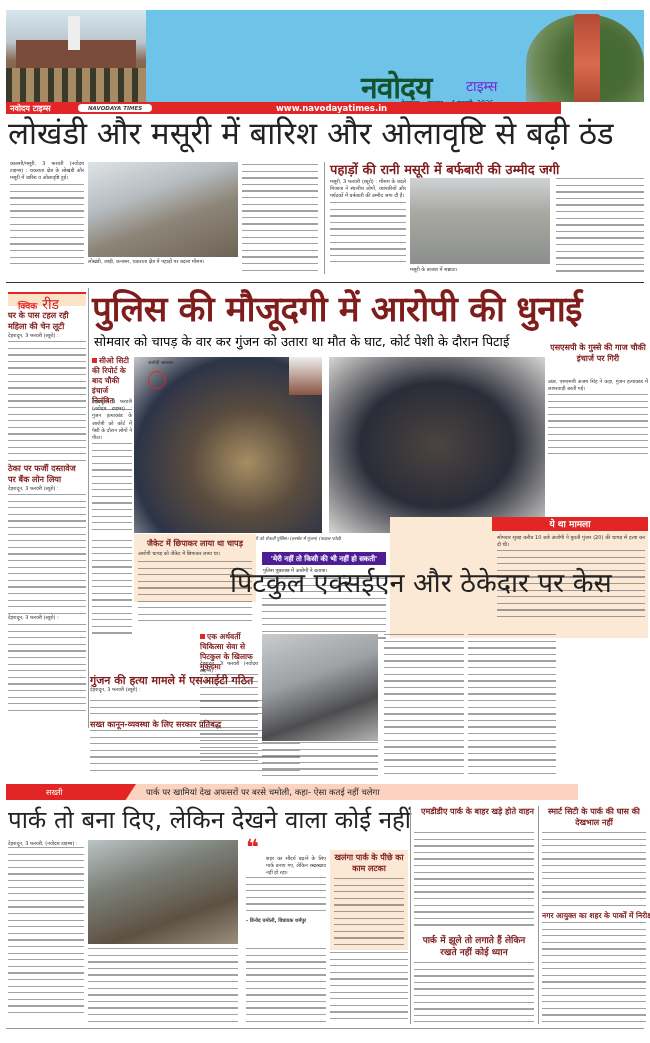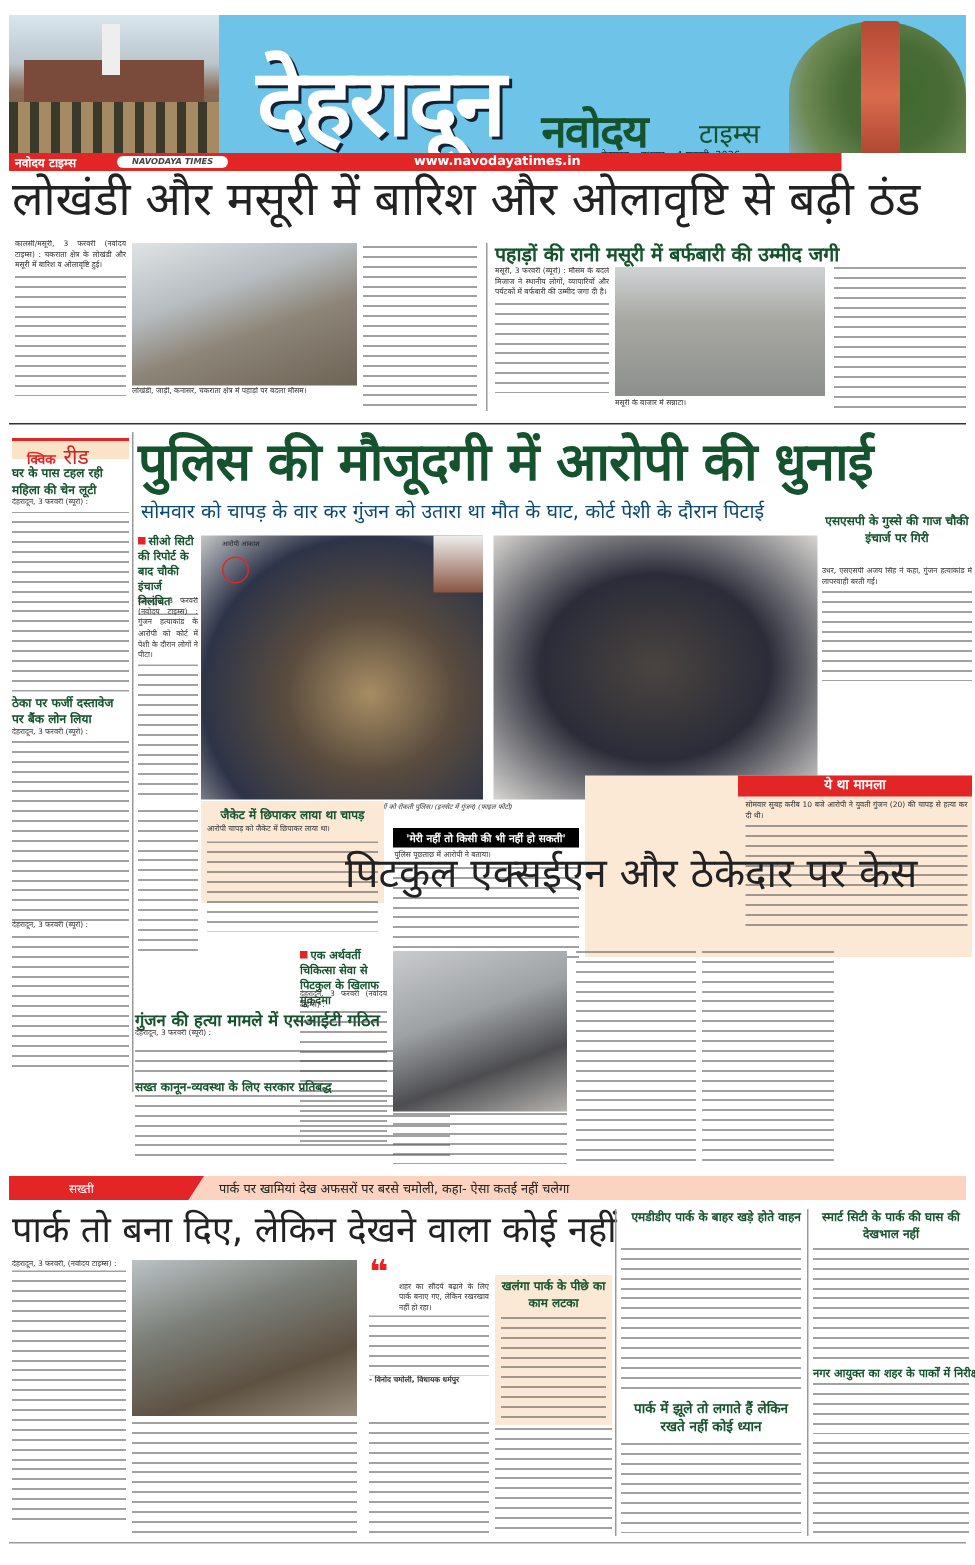--- a/index.html
+++ b/index.html
@@ -7,47 +7,46 @@
   .abs{position:absolute}
   .masthead{left:6px;top:10px;width:638px;height:92px;background:#6ec3e8;overflow:hidden}
   .mh-left-img{left:0;top:0;width:140px;height:92px;background:linear-gradient(180deg,#d8e6ee 0%,#b9c6cc 35%,#8a6a55 55%,#5a5a4a 100%)}
   .mh-left-img .bld{position:absolute;left:10px;top:30px;width:120px;height:30px;background:#7a4a3a}
   .mh-left-img .tower{position:absolute;left:62px;top:6px;width:12px;height:34px;background:#eee}
   .mh-left-img .soldiers{position:absolute;left:0;top:58px;width:140px;height:34px;background:repeating-linear-gradient(90deg,#3b3a2a 0 6px,#a68a64 6px 14px)}
   .mh-right-img{left:520px;top:4px;width:118px;height:100px;border-radius:50% 50% 0 0;background:radial-gradient(circle at 60% 50%,#3e6a2e 0%,#496b36 40%,#6d8a54 70%,#8fb2c4 100%)}
   .mh-right-img .clock{position:absolute;left:48px;top:0;width:26px;height:100px;background:linear-gradient(180deg,#b54a35,#d96a4d 50%,#a33e2b);border-radius:3px 3px 0 0}
   .mh-title{left:165px;top:14px;font-family:"DejaVu Serif",serif;font-weight:bold;font-size:62px;color:#fff;letter-spacing:-2px;text-shadow:2px 2px 0 #123}
   .mh-sub1{left:355px;top:56px;font-weight:bold;font-size:30px;color:#14532d;letter-spacing:-1px}
-  .mh-sub2{left:460px;top:66px;font-size:18px;color:#14532d}
+  .mh-sub2{left:460px;top:66px;font-size:14px;color:#6d28d9}
   .mh-date{left:395px;top:88px;font-size:6.5px;color:#123}
   .redbar{left:6px;top:102px;width:555px;height:12px;background:#e42525}
   .redbar .brand{position:absolute;left:4px;top:0;font-size:8px;font-weight:bold;color:#fff}
   .redbar .pill{position:absolute;left:72px;top:2px;background:#fff;color:#444;font-size:5.5px;padding:1px 10px;border-radius:6px;font-style:italic;font-weight:bold}
   .redbar .url{position:absolute;left:270px;top:1px;font-size:8.5px;color:#fff;font-weight:bold}
   .h1{font-weight:normal;color:#222}
   .body-text{font-size:5px;line-height:7.2px;color:#333;overflow:hidden;text-align:justify}
   .filler{background:repeating-linear-gradient(180deg,#555 0 1.3px,transparent 1.3px 6.6px);opacity:.55}
   .photo{background:#999;overflow:hidden}
   .rule-v{background:#999;width:1px}
   .rule-h{background:#999;height:1px}
-  .boxhead{font-weight:bold;color:#14532d}
+  .boxhead{font-weight:bold;color:#7f1d1d}
   .tag-red{display:inline-block;width:5px;height:5px;background:#e42525;margin-right:2px}
   .beige{background:#fbe9d6}
   .banner-red{background:#e42525;color:#fff}
 </style>
 </head>
 <body>
 
 <div class="abs masthead">
   <div class="abs mh-left-img">
     <div class="bld"></div>
       <div class="tower"></div>
       <div class="soldiers"></div>
   </div>
-  <div class="abs mh-title">देहरादून</div>
   <div class="abs mh-sub1">नवोदय</div>
   <div class="abs mh-sub2">टाइम्स</div>
   <div class="abs mh-date">देहरादून • बुधवार • 4 फरवरी, 2026</div>
   <div class="abs mh-right-img">
       <div class="clock"></div>
     </div>
 </div>
 <div class="abs redbar">
   <span class="brand">नवोदय टाइम्स</span>
   <span class="pill">NAVODAYA TIMES</span>
@@ -85,21 +84,21 @@
   <div class="filler" style="height:120px;margin-top:2px"></div>
   <div class="boxhead" style="font-size:8px;line-height:11px;margin-top:2px">ठेका पर फर्जी दस्तावेज पर बैंक लोन लिया</div>
   <div class="body-text">देहरादून, 3 फरवरी (ब्यूरो) :</div>
   <div class="filler" style="height:120px;margin-top:2px"></div>
   <div class="body-text">देहरादून, 3 फरवरी (ब्यूरो) :</div>
   <div class="filler" style="height:92px;margin-top:2px"></div>
 </div>
 <div class="abs rule-v" style="left:88px;top:288px;height:440px"></div>
 
 <div class="abs boxhead" style="left:92px;top:288px;width:556px;font-size:35px;line-height:42px;white-space:nowrap;letter-spacing:-.5px">पुलिस की मौजूदगी में आरोपी की धुनाई</div>
-<div class="abs" style="left:94px;top:334px;width:448px;font-size:13px;line-height:16px;white-space:nowrap;color:#0c4a6e">सोमवार को चापड़ के वार कर गुंजन को उतारा था मौत के घाट, कोर्ट पेशी के दौरान पिटाई</div>
+<div class="abs" style="left:94px;top:334px;width:448px;font-size:13px;line-height:16px;white-space:nowrap;color:#000000">सोमवार को चापड़ के वार कर गुंजन को उतारा था मौत के घाट, कोर्ट पेशी के दौरान पिटाई</div>
 <div class="abs boxhead" style="left:92px;top:356px;width:40px;font-size:7.5px;line-height:10px;border-bottom:1px solid #999;padding-bottom:3px">
   <span class="tag-red"></span><span>सीओ सिटी की रिपोर्ट के बाद चौकी इंचार्ज निलंबित</span>
 </div>
 <div class="abs body-text" style="left:92px;top:398px;width:40px;height:140px">
   <span>देहरादून, 3 फरवरी (नवोदय टाइम्स) : गुंजन हत्याकांड के आरोपी को कोर्ट में पेशी के दौरान लोगों ने पीटा।</span>
   <div class="filler" style="height:90px;margin-top:2px"></div>
 </div>
 <div class="abs photo" style="left:134px;top:357px;width:188px;height:176px;background:radial-gradient(ellipse at 60% 60%,#a78d63 0%,#5a4c3e 35%,#2d3448 70%,#c5c7c9 100%)">
   <span class="abs" style="left:14px;top:2px;font-size:4.5px;color:#222">आरोपी आकाश</span>
   <div class="abs" style="left:14px;top:14px;width:18px;height:18px;border:1px solid #e42525;border-radius:50%"></div>
@@ -126,21 +125,21 @@
 <div class="abs body-text" style="left:92px;top:540px;width:40px;height:100px">
     <div class="filler" style="height:98px"></div>
   </div>
 
 <div class="abs beige" style="left:134px;top:534px;width:122px;height:68px">
   <div class="boxhead" style="font-size:8px;text-align:center;padding-top:3px">जैकेट में छिपाकर लाया था चापड़</div>
   <div class="body-text" style="padding:2px 4px">आरोपी चापड़ को जैकेट में छिपाकर लाया था।</div>
   <div class="filler" style="margin:2px 4px;height:60px"></div>
 </div>
 <div class="abs" style="left:262px;top:552px;width:124px;height:94px">
-  <div style="background:#000000;color:#fff;font-size:7px;font-weight:bold;text-align:center;padding:2px 0">'मेरी नहीं तो किसी की भी नहीं हो सकती'</div>
+  <div style="background:#4c1d95;color:#fff;font-size:7px;font-weight:bold;text-align:center;padding:2px 0">'मेरी नहीं तो किसी की भी नहीं हो सकती'</div>
   <div class="body-text" style="padding:2px 1px">पुलिस पूछताछ में आरोपी ने बताया।</div>
   <div class="filler" style="height:62px;margin-top:2px"></div>
 </div>
 
 <div class="abs boxhead" style="left:90px;top:672px;width:210px;font-size:11px;white-space:nowrap">गुंजन की हत्या मामले में एसआईटी गठित</div>
 <div class="abs body-text" style="left:90px;top:686px;width:210px;height:14px">देहरादून, 3 फरवरी (ब्यूरो) :</div>
 <div class="abs filler" style="left:90px;top:700px;width:210px;height:16px"></div>
 <div class="abs boxhead" style="left:90px;top:718px;width:210px;font-size:8px;white-space:nowrap">सख्त कानून-व्यवस्था के लिए सरकार प्रतिबद्ध</div>
 <div class="abs filler" style="left:90px;top:730px;width:210px;height:46px"></div>
 
@@ -150,21 +149,21 @@
 </div>
 <div class="abs body-text" style="left:200px;top:660px;width:58px;height:118px">
   <span>देहरादून, 3 फरवरी (नवोदय टाइम्स) :</span>
   <div class="filler" style="height:88px"></div>
 </div>
 <div class="abs photo" style="left:262px;top:634px;width:116px;height:107px;background:linear-gradient(160deg,#c9cbcd 0%,#9da1a4 40%,#4d4d50 70%,#b5b3b0 100%)"></div>
 <div class="abs filler" style="left:262px;top:742px;width:116px;height:34px"></div>
 <div class="abs filler" style="left:384px;top:634px;width:80px;height:144px"></div>
 <div class="abs filler" style="left:468px;top:634px;width:88px;height:144px"></div>
 
-<div class="abs" style="left:6px;top:784px;width:638px;height:16px;background:#fbd3c0">
+<div class="abs" style="left:6px;top:784px;width:572px;height:16px;background:#fbd3c0">
   <div class="abs banner-red" style="left:0;top:0;width:130px;height:16px;clip-path:polygon(0 0,100% 0,92% 100%,0 100%);font-size:8px;padding:2px 0 0 40px">सख्ती</div>
   <div class="abs" style="left:140px;top:2px;font-size:8.5px;color:#222;white-space:nowrap">पार्क पर खामियां देख अफसरों पर बरसे चमोली, कहा- ऐसा कतई नहीं चलेगा</div>
 </div>
 
 <div class="abs h1" style="left:8px;top:806px;width:390px;font-size:24px;line-height:28px;white-space:nowrap">पार्क तो बना दिए, लेकिन देखने वाला कोई नहीं</div>
 <div class="abs body-text" style="left:8px;top:840px;width:76px;height:184px">
   <span>देहरादून, 3 फरवरी, (नवोदय टाइम्स) :</span>
   <div class="filler" style="height:170px"></div>
 </div>
 <div class="abs photo" style="left:88px;top:840px;width:150px;height:104px;background:linear-gradient(160deg,#bcc3c6 0%,#7c8079 35%,#5d5142 70%,#9a8f7d 100%)"></div>

